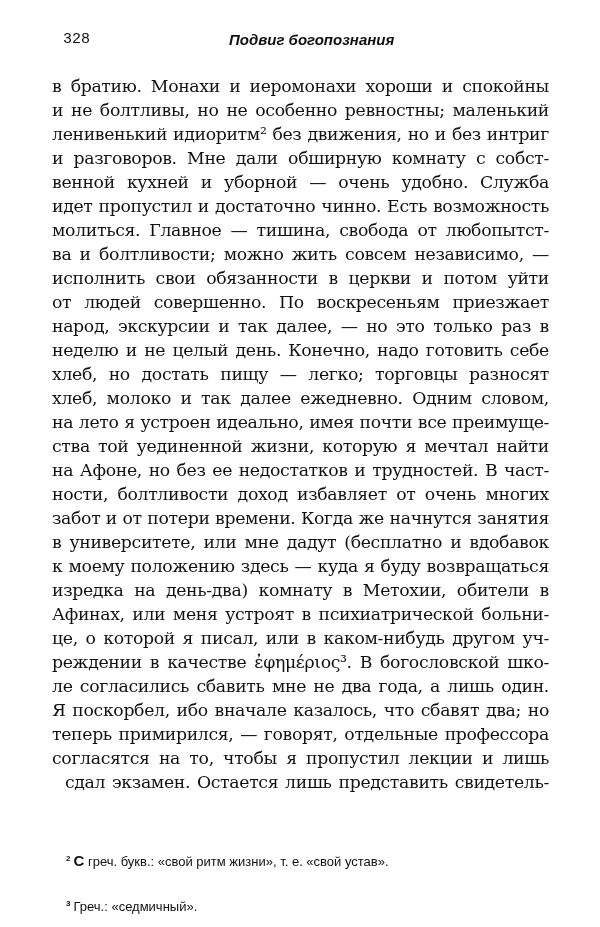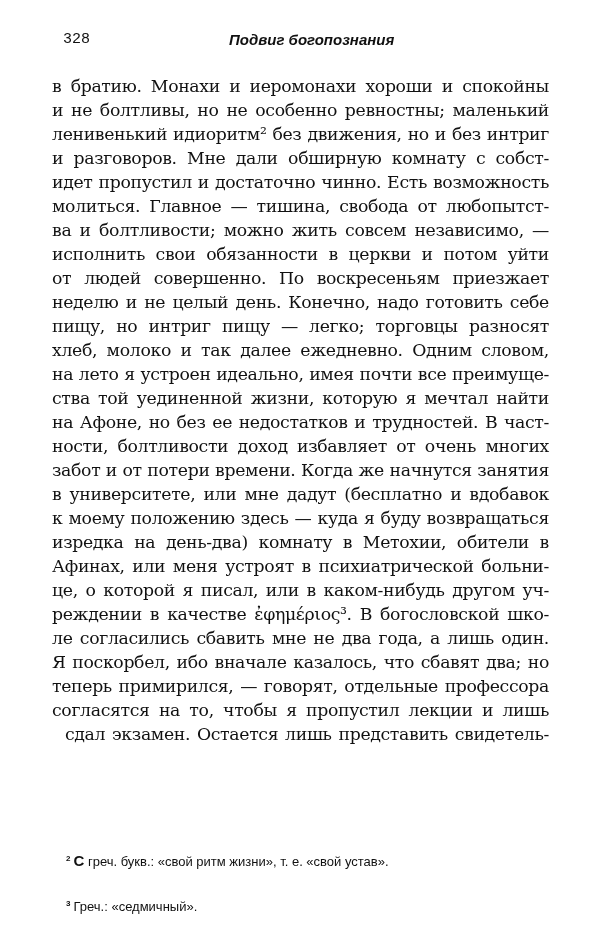--- a/index.html
+++ b/index.html
@@ -91,27 +91,29 @@
 <div class="running-head">
   <span class="page-number">328</span>
   <span class="running-title">Подвиг богопознания</span>
 </div>
 
 <div class="body-text">
   <span class="line">в братию. Монахи и иеромонахи хороши и спокойны</span>
   <span class="line">и не болтливы, но не особенно ревностны; маленький</span>
   <span class="line">лени­венький идиоритм² без движения, но и без интриг</span>
   <span class="line">и разговоров. Мне дали обширную комнату с собст-</span>
+  <span class="line">венной кухней и уборной — очень удобно. Служба</span>
   <span class="line">идет пропустил и достаточно чинно. Есть возможность</span>
   <span class="line">молиться. Главное — тишина, свобода от любопытст-</span>
   <span class="line">ва и болтливости; можно жить совсем независимо, —</span>
   <span class="line">исполнить свои обязанности в церкви и потом уйти</span>
   <span class="line">от людей совершенно. По воскресеньям приезжает</span>
+  <span class="line">народ, экскурсии и так далее, — но это только раз в</span>
   <span class="line">неделю и не целый день. Конечно, надо готовить себе</span>
-  <span class="line">пищу, но интриг пищу — легко; торговцы разносят</span>
+  <span class="line">хлеб, но достать пищу — легко; торговцы разносят</span>
   <span class="line">хлеб, молоко и так далее ежедневно. Одним словом,</span>
   <span class="line">на лето я устроен идеально, имея почти все преимуще-</span>
   <span class="line">ства той уединенной жизни, которую я мечтал найти</span>
   <span class="line">на Афоне, но без ее недостатков и трудностей. В част-</span>
   <span class="line">ности, болтливости доход избавляет от очень многих</span>
   <span class="line">забот и от потери времени. Когда же начнутся занятия</span>
   <span class="line">в университете, или мне дадут (бесплатно и вдобавок</span>
   <span class="line">к моему положению здесь — куда я буду возвращаться</span>
   <span class="line">изредка на день-два) комнату в Метохии, обители в</span>
   <span class="line">Афинах, или меня устроят в психиатрической больни-</span>

